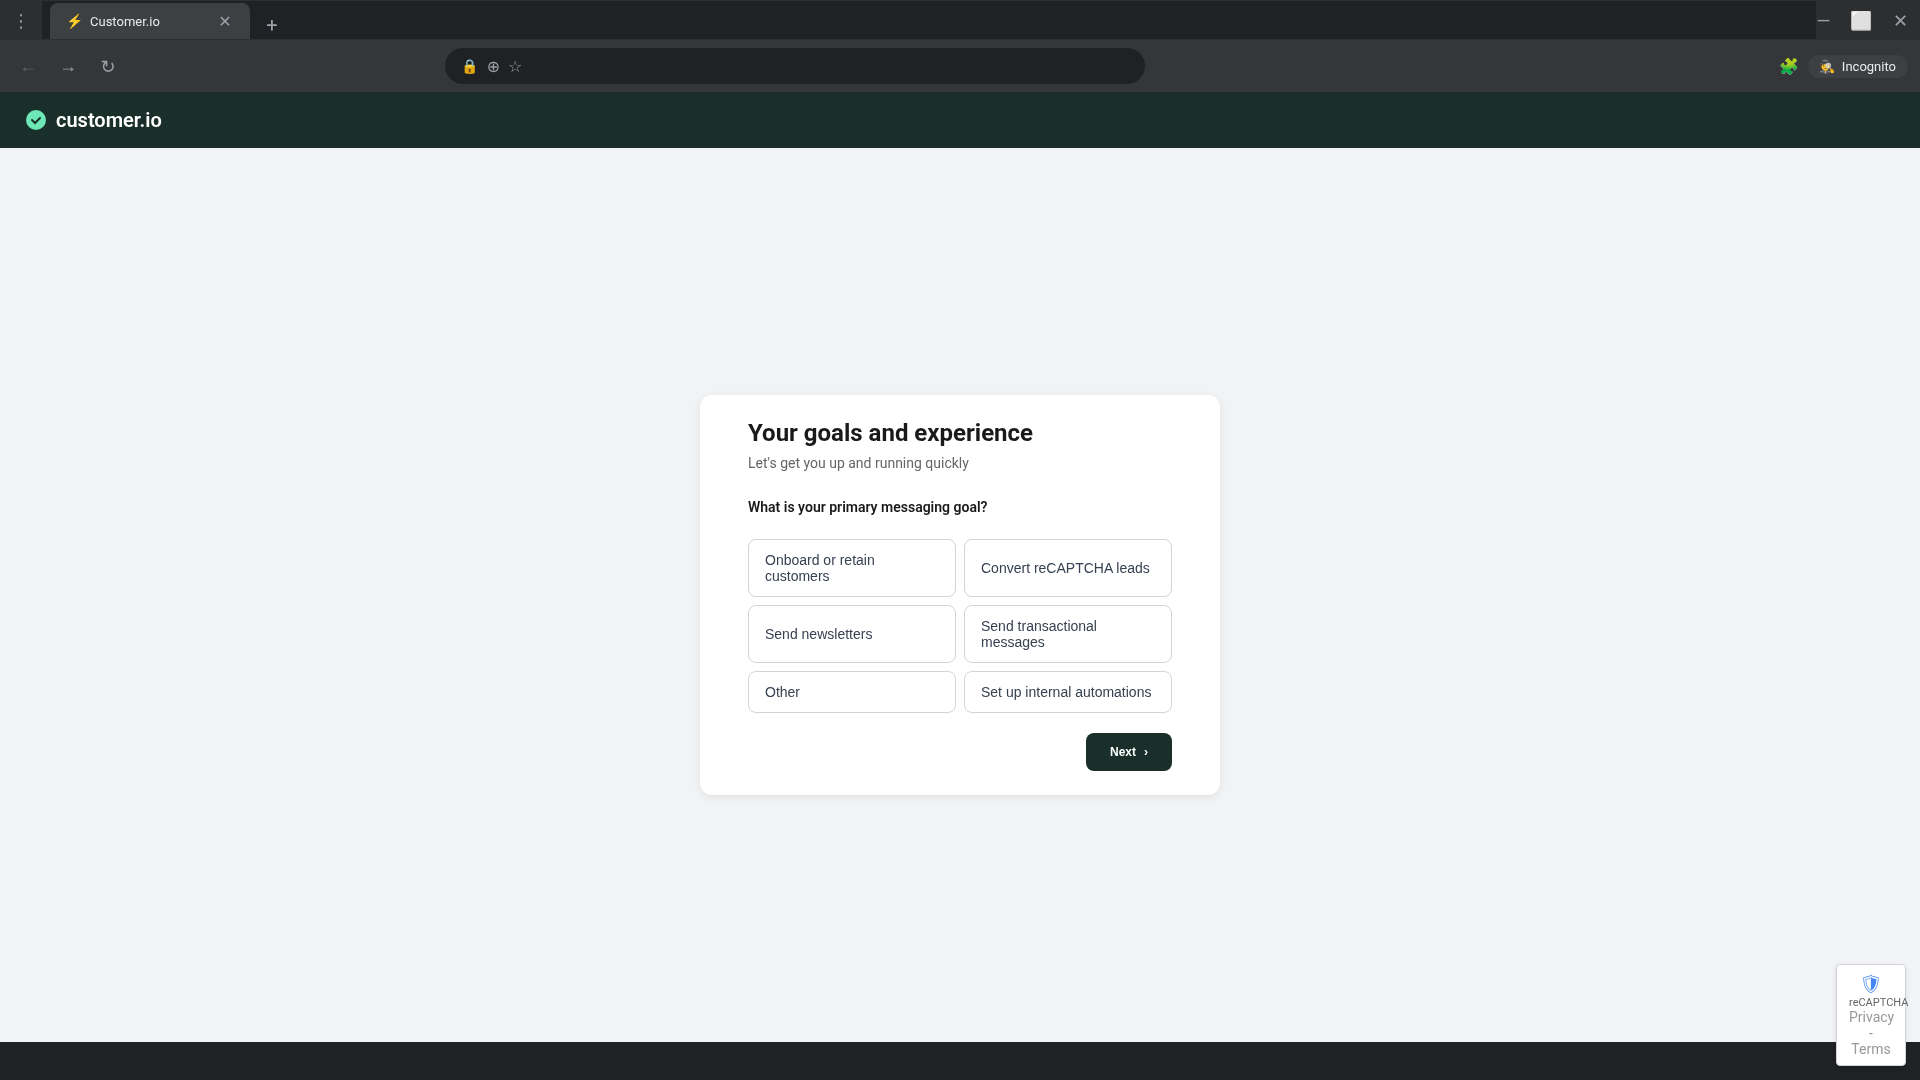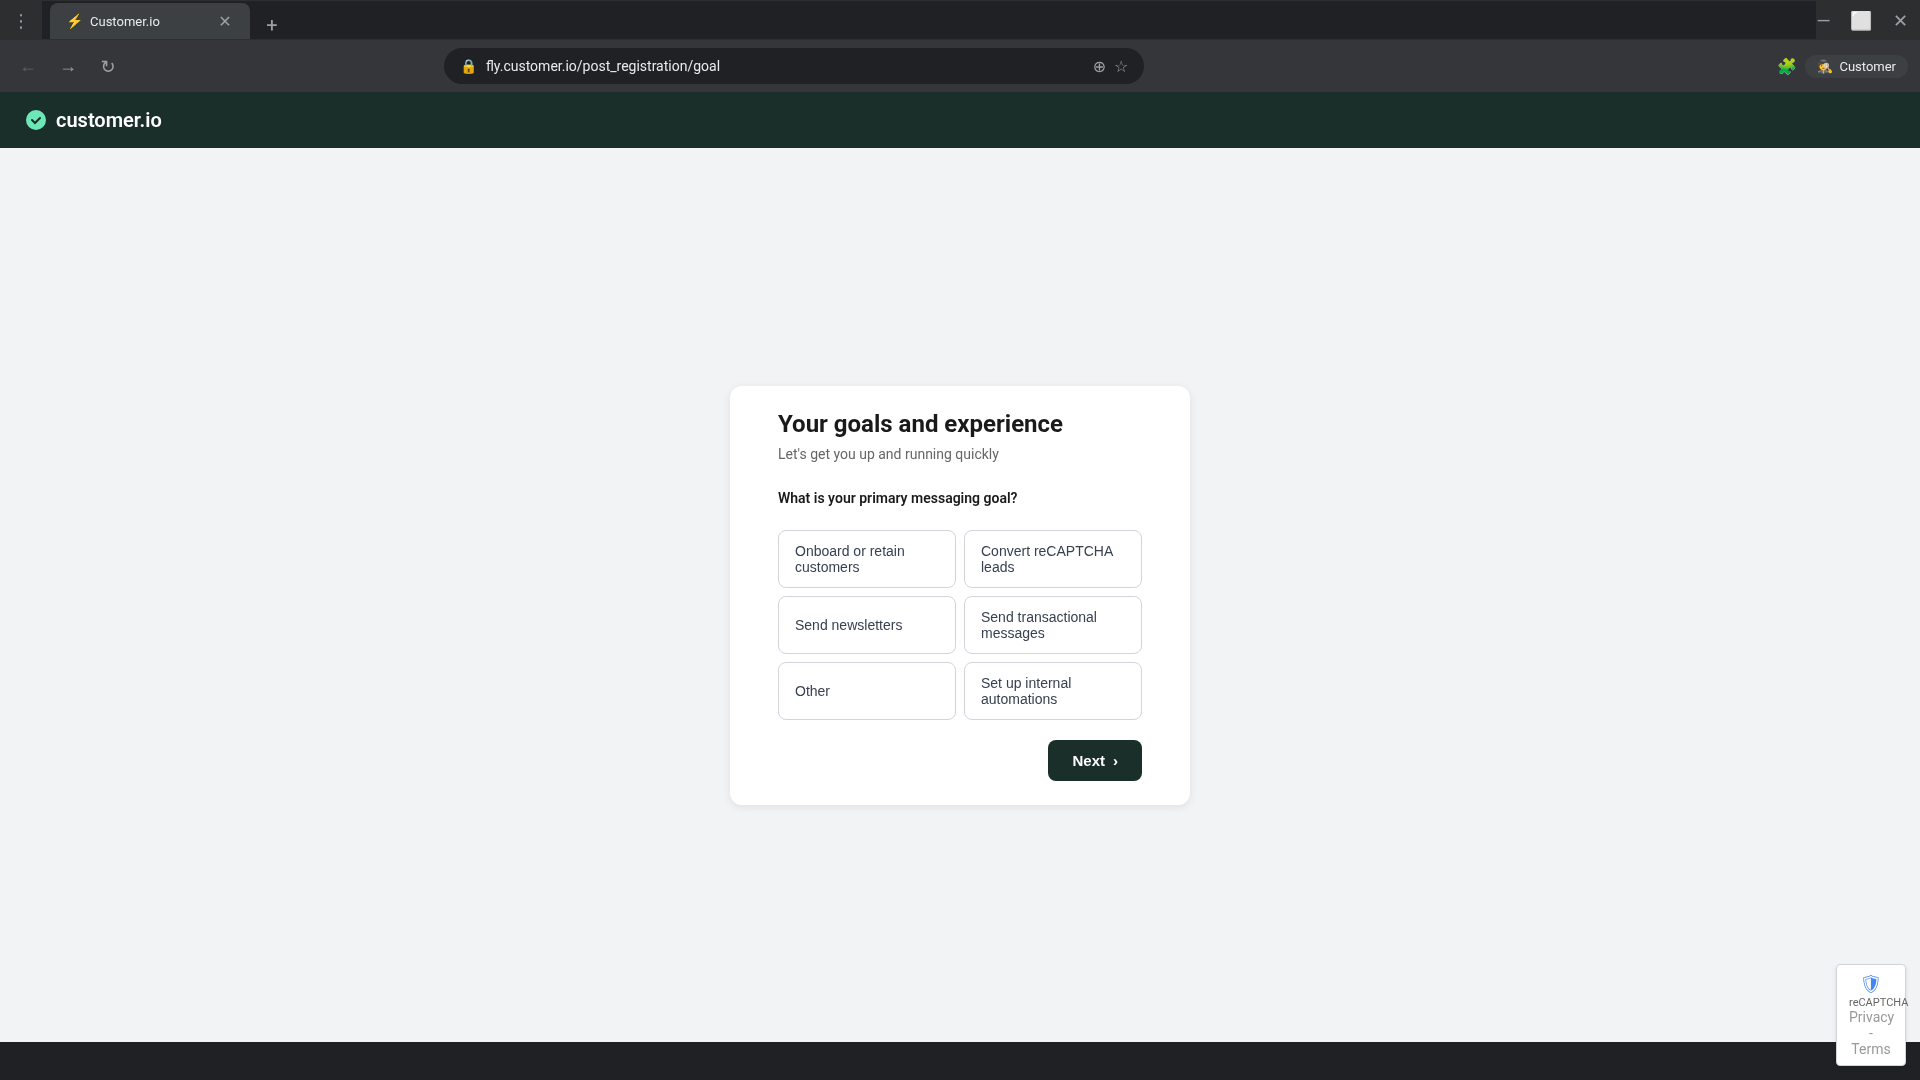--- a/index.html
+++ b/index.html
@@ -225,21 +225,21 @@
       background: #f1f3f4;
       display: flex;
       align-items: center;
       justify-content: center;
     }
 
     .card {
       background: #fff;
       border-radius: 12px;
       padding: 24px 48px;
-      width: 460px;
+      width: 520px;
       box-shadow: 0 2px 8px rgba(0,0,0,0.08);
     }
 
     .card-title {
       font-size: 24px;
       font-weight: 700;
       color: #1a1a1a;
       margin-bottom: 8px;
     }
 
@@ -279,21 +279,21 @@
       display: flex;
       justify-content: flex-end;
     }
 
     .next-btn {
       background: #1a2e2a;
       color: #fff;
       border: none;
       border-radius: 8px;
       padding: 12px 24px;
-      font-size: 15px;
+      font-size: 12px;
       font-weight: 600;
       cursor: pointer;
       display: flex;
       align-items: center;
       gap: 8px;
     }
 
     
     .recaptcha-badge {
       position: fixed;
@@ -340,31 +340,30 @@
       <span class="win-ctrl">✕</span>
     </div>
   </div>
 
   <div class="address-bar-row">
     <div class="nav-btn disabled">←</div>
     <div class="nav-btn">→</div>
     <div class="nav-btn">↻</div>
     <div class="address-bar">
       <span style="color:#9aa0a6;font-size:14px;">🔒</span>
-      <span class="address-text">fly.customer.io/post_registration/goal</span>
       <div class="address-icons">
         <span>⊕</span>
         <span>☆</span>
       </div>
     </div>
     <div class="browser-actions">
       <span>🧩</span>
       <div class="incognito-btn">
         <span>🕵</span>
-        <span>Customer</span>
+        <span>Incognito</span>
       </div>
     </div>
   </div>
 </div>
 
 <div class="page-content">
 
   <div class="site-nav">
     <div class="logo">
       <svg class="logo-icon" viewBox="0 0 24 24" fill="currentColor">

